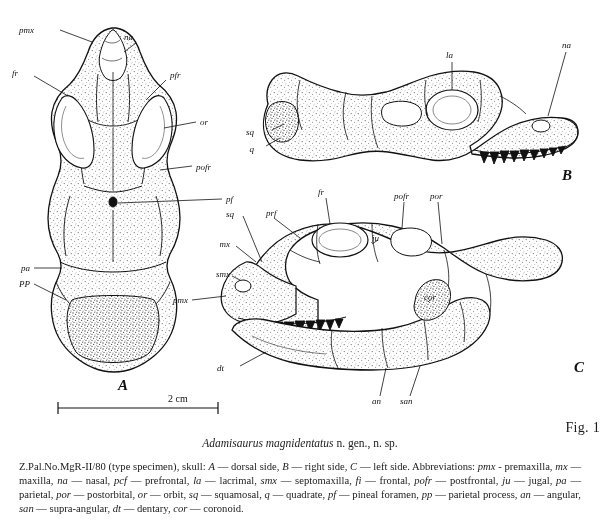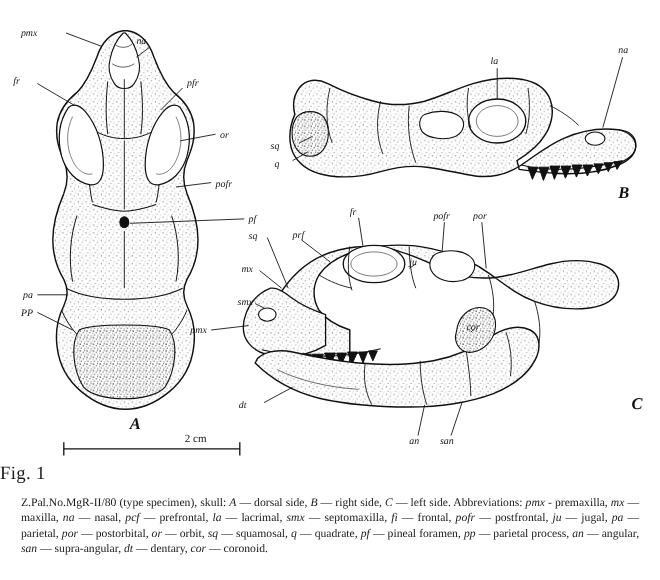--- a/index.html
+++ b/index.html
@@ -42,22 +42,22 @@
     font-size: 10px;
     fill: #111;
   }
   #caption-block {
     position: absolute;
     left: 0;
     top: 420px;
     width: 600px;
   }
   .fig-num {
-    text-align: left;
-    font-size: 17px;
+    text-align: right;
+    font-size: 14px;
     letter-spacing: .3px;
     margin: 0 0 1px 0;
   }
   .fig-species {
     text-align: center;
     font-size: 11.5px;
     font-style: italic;
     margin: 0 0 6px 0;
   }
   .fig-species .nonital {
@@ -333,16 +333,19 @@
     <line x1="58" y1="408" x2="218" y2="408" stroke="#111" stroke-width="1.2"></line>
     <line x1="58" y1="402" x2="58" y2="414" stroke="#111" stroke-width="1.2"></line>
     <line x1="218" y1="402" x2="218" y2="414" stroke="#111" stroke-width="1.2"></line>
     <text class="scale-text" x="168" y="402">2 cm</text>
   </g>
 </svg>
 </div>
 
 <div id="caption-block">
   <p class="fig-num">Fig. 1</p>
+  <p class="fig-species">
+    <span>Adamisaurus magnidentatus</span><span class="nonital"> </span><span class="nonital">n. gen., n. sp.</span>
+  </p>
   <p class="caption-text">
     <span>Z.Pal.No.MgR-II/80 (type specimen), skull: </span><i>A</i> — dorsal side, <i>B</i> — right side, <i>C</i> — left side. <span>Abbreviations: </span><i>pmx</i> - premaxilla, <i>mx</i> — maxilla, <i>na</i> — nasal, <i>pcf</i> — prefrontal, <i>la</i> — lacrimal, <i>smx</i> — septomaxilla, <i>fi</i> — frontal, <i>pofr</i> — postfrontal, <i>ju</i> — jugal, <i>pa</i> — parietal, <i>por</i> — postorbital, <i>or</i> — orbit, <i>sq</i> — squamosal, <i>q</i> — quadrate, <i>pf</i> — pineal foramen, <i>pp</i> — parietal process, <i>an</i> — angular, <i>san</i> — supra-angular, <i>dt</i> — dentary, <i>cor</i> — coronoid.
   </p>
 </div>
 
 </body></html>

